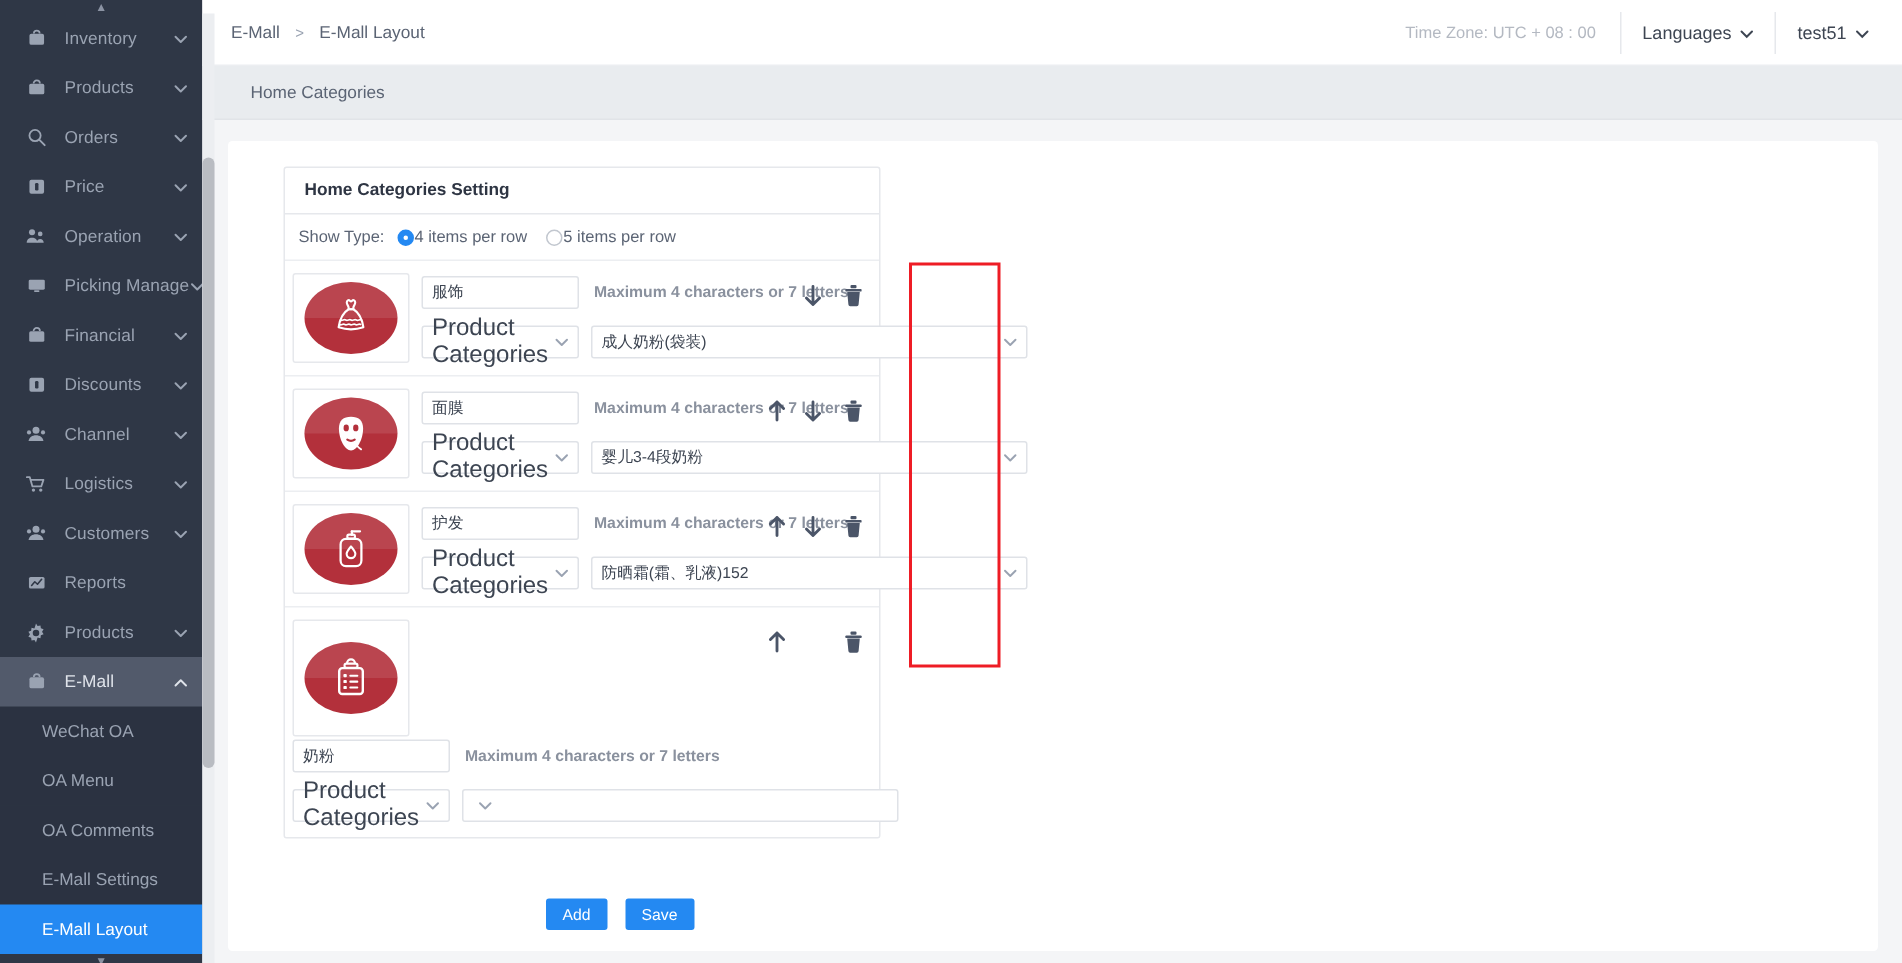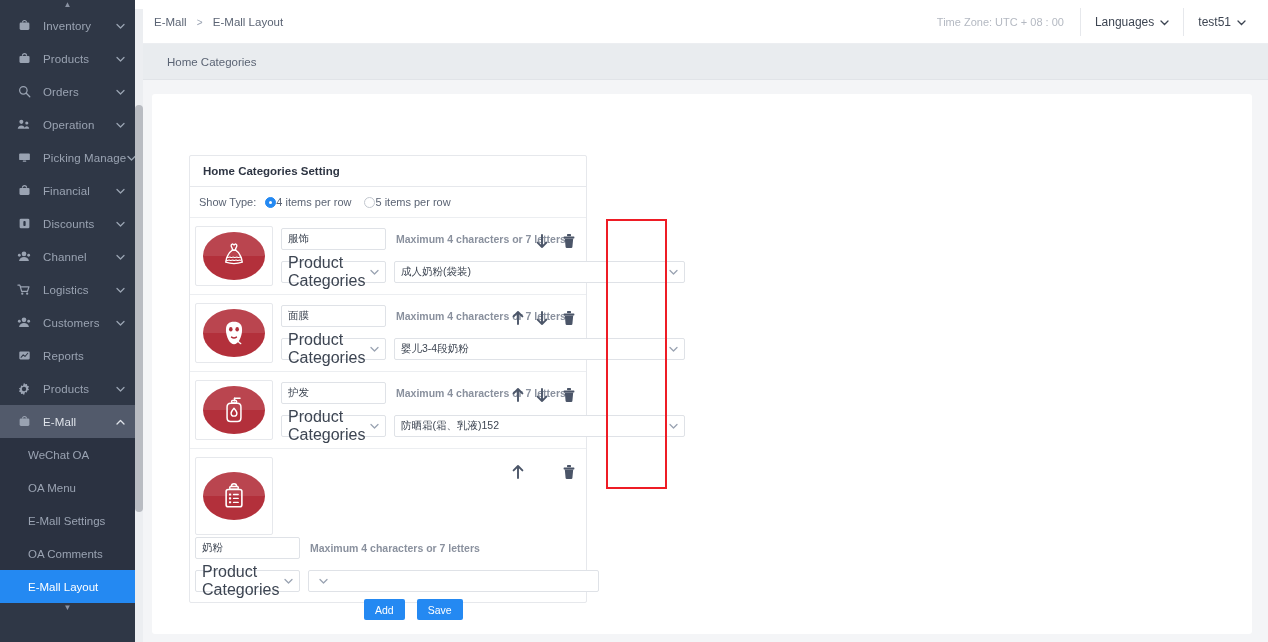--- a/index.html
+++ b/index.html
@@ -111,21 +111,20 @@
     height: 540px; position: relative;
     padding: 17px 0 0 37px;
   }
 
   .card {
     width: 398px;
     border: 1px solid #e6e8ec;
     border-radius: 2px;
     background: #fff;
     position: relative;
-    margin-top: 44px;
   }
   .card-head {
     height: 31px; display: flex; align-items: center;
     padding-left: 13px;
     border-bottom: 1px solid #e6e8ec;
     font-size: 11.5px; font-weight: bold; color: #2e3543;
   }
   .showtype {
     height: 31px; display: flex; align-items: center;
     padding-left: 9px; gap: 5px;
@@ -292,20 +291,34 @@
           </span>
           <span class="sb-label">Orders</span>
           <span class="sb-caret">
             <svg width="9" height="6" viewBox="0 0 9 6">
               <path d="M1 1.5L4.5 5 8 1.5" stroke="#9aa3b2" stroke-width="1.3" fill="none" stroke-linecap="round" stroke-linejoin="round"></path>
             </svg>
           </span>
         </div>
         <div class="sb-item">
           <span class="sb-ico">
+            <svg width="13" height="13" viewBox="0 0 16 16">
+              <rect x="2" y="2.2" width="12" height="11.6" rx="1.6" fill="#9aa3b2"></rect>
+              <rect x="6.6" y="5" width="2.8" height="6" rx="1" fill="#2f3746"></rect>
+            </svg>
+          </span>
+          <span class="sb-label">Price</span>
+          <span class="sb-caret">
+            <svg width="9" height="6" viewBox="0 0 9 6">
+              <path d="M1 1.5L4.5 5 8 1.5" stroke="#9aa3b2" stroke-width="1.3" fill="none" stroke-linecap="round" stroke-linejoin="round"></path>
+            </svg>
+          </span>
+        </div>
+        <div class="sb-item">
+          <span class="sb-ico">
             <svg width="14" height="13" viewBox="0 0 18 16">
               <circle cx="5.6" cy="4.6" r="2.6" fill="#9aa3b2"></circle>
               <path d="M1 13.6c0-2.6 2-4.3 4.6-4.3s4.6 1.7 4.6 4.3z" fill="#9aa3b2"></path>
               <circle cx="12.6" cy="6" r="2" fill="#9aa3b2"></circle>
               <path d="M9.6 13.6c0-2 1.4-3.2 3-3.2s3 1.2 3 3.2z" fill="#9aa3b2"></path>
             </svg>
           </span>
           <span class="sb-label">Operation</span>
           <span class="sb-caret">
             <svg width="9" height="6" viewBox="0 0 9 6">
@@ -442,24 +455,24 @@
         </div>
       </div>
     <div id="sb-subs">
         <div class="sb-sub">
           <span>WeChat OA</span>
         </div>
         <div class="sb-sub">
           <span>OA Menu</span>
         </div>
         <div class="sb-sub">
+          <span>OA Comments</span>
+        </div>
+        <div class="sb-sub">
           <span>E-Mall Settings</span>
-        </div>
-        <div class="sb-sub">
-          <span>OA Comments</span>
         </div>
         <div class="sb-sub sel">
           <span>E-Mall Layout</span>
         </div>
       </div>
     <div class="sb-scroll-bot">▼</div>
   </nav>
 
   <div class="side-scrollbar">
     <div class="thumb"></div>

